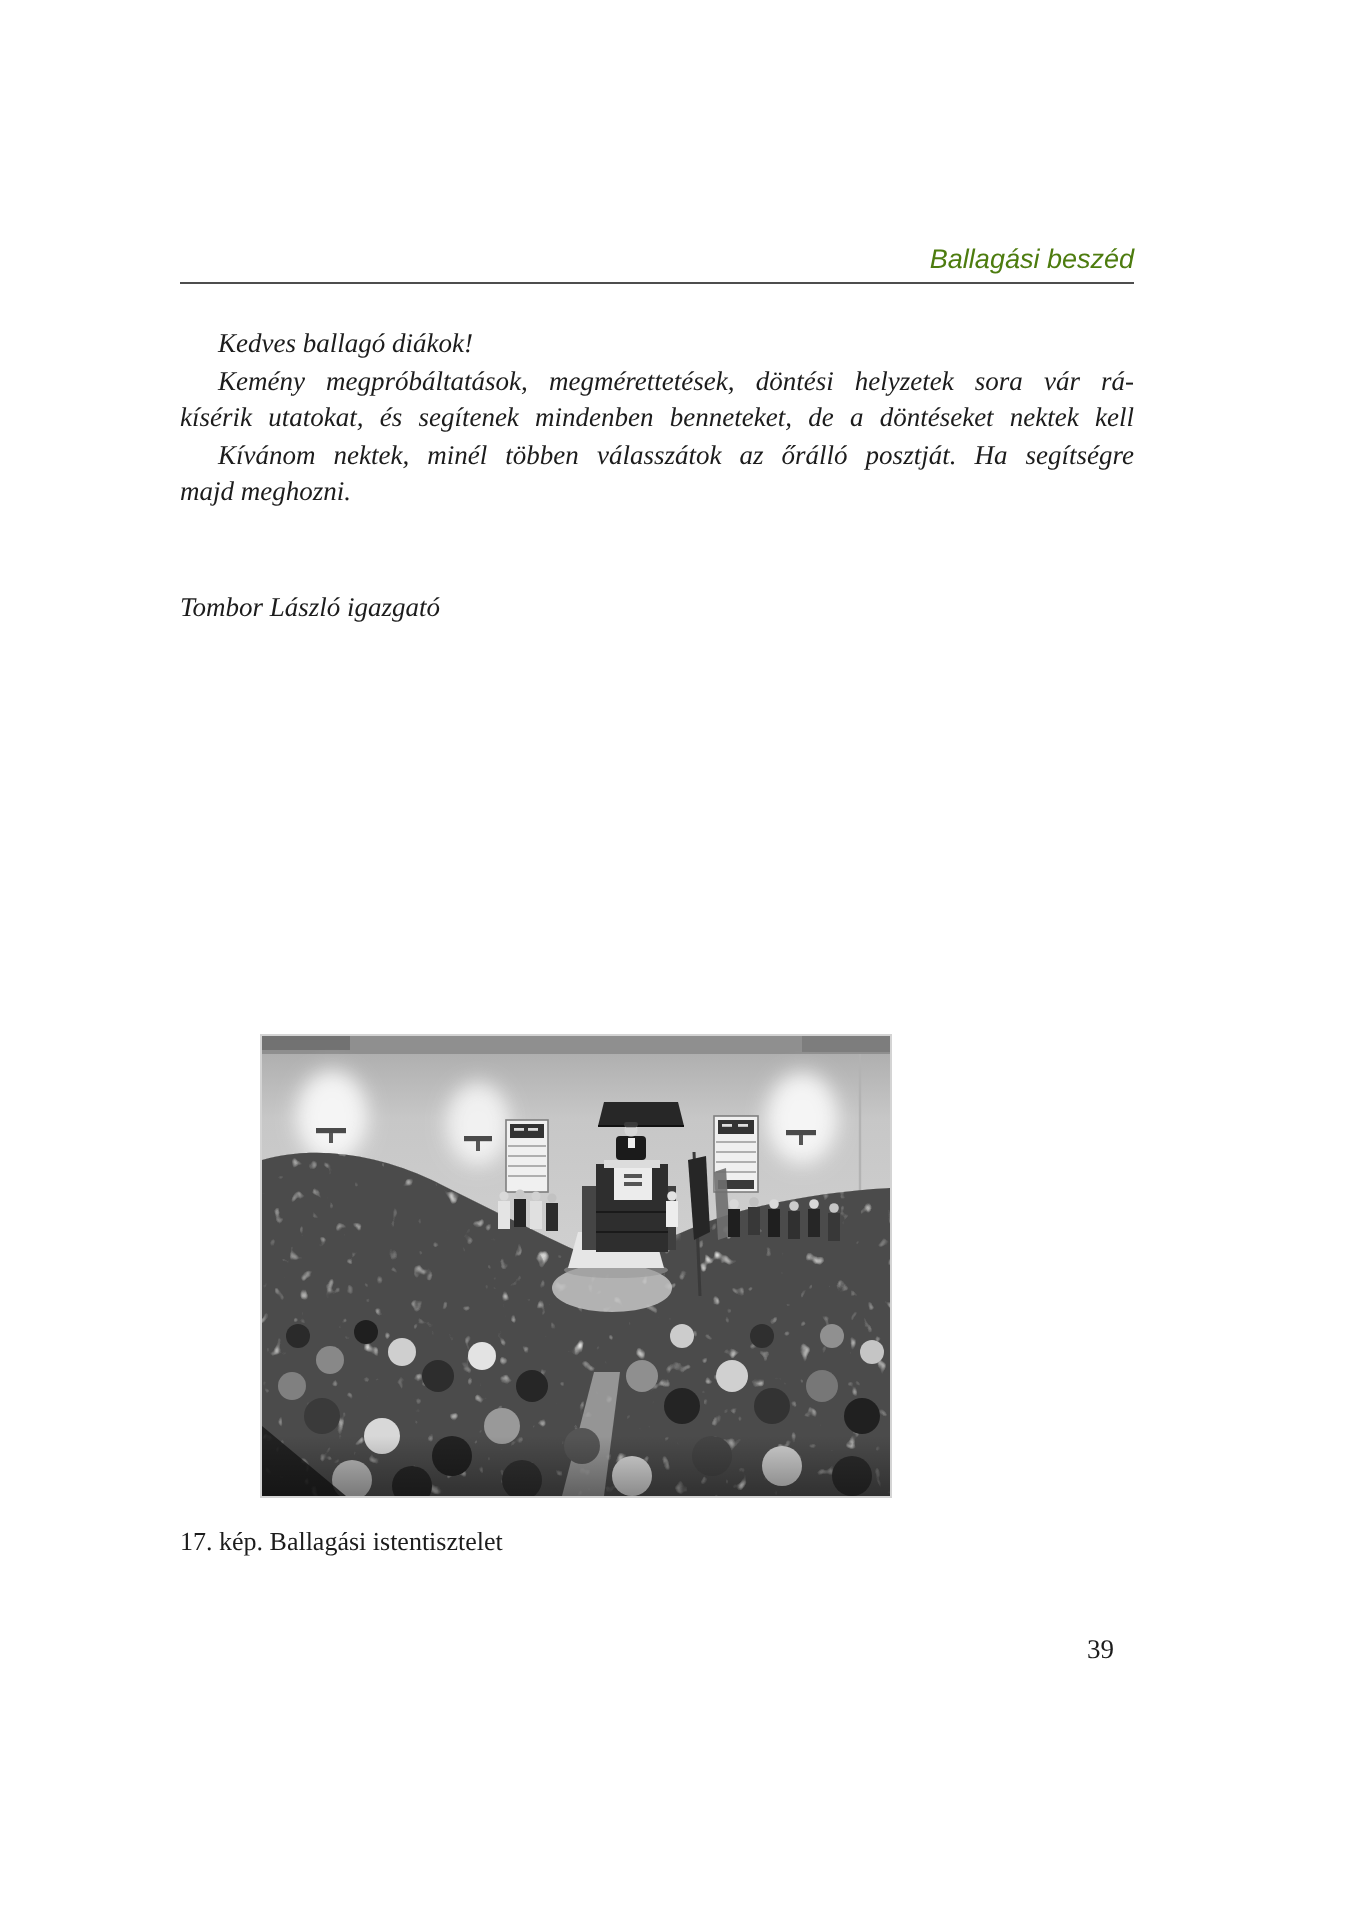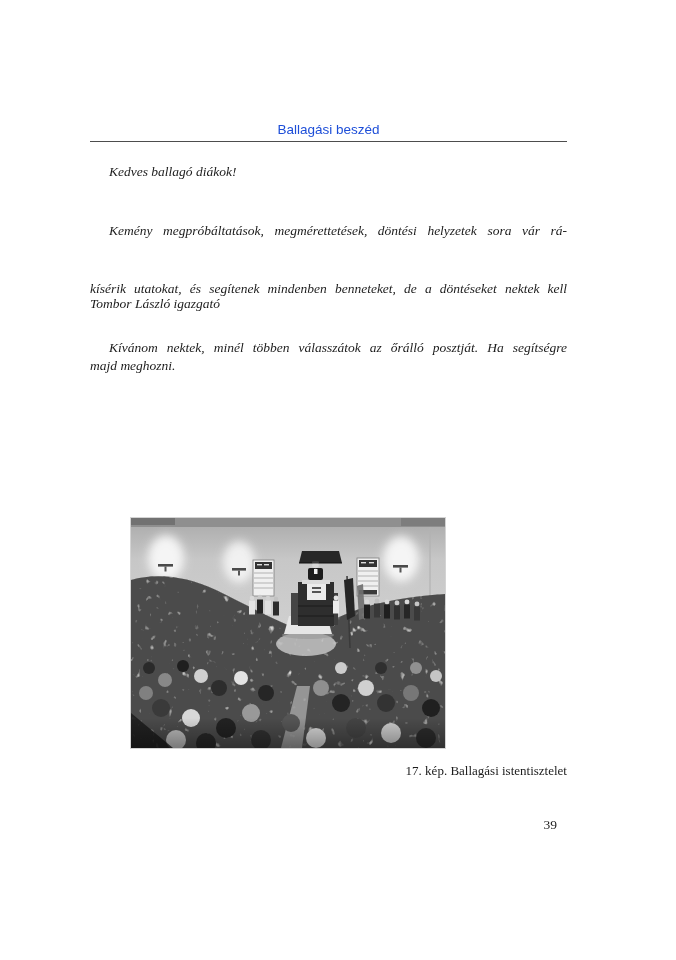--- a/index.html
+++ b/index.html
@@ -3,48 +3,48 @@
 <meta charset="utf-8">
 <style>
   html,body{margin:0;padding:0;background:#ffffff;}
   .page{
     position:relative;width:676px;height:960px;background:#ffffff;
     font-family:"Liberation Serif", serif;color:#1c1c1c;overflow:hidden;
   }
   
   .running-head{
     position:absolute;left:90px;top:121px;width:477px;
-    text-align:center;font-family:"Liberation Sans", sans-serif;
-    font-size:13.5px;line-height:17px;color:#1d4ed8;
+    text-align:right;font-family:"Liberation Sans", sans-serif;
+    font-style:italic;font-size:13.5px;line-height:17px;color:#4d7c0f;
   }
   .head-rule{
     position:absolute;left:90px;top:141px;width:477px;height:1px;
     background:#4d4d4d;
   }
   
   .textblock{
     position:absolute;left:90px;top:163px;width:477px;
     font-size:13.5px;line-height:18.6px;font-style:italic;
   }
   .line{text-align:justify;white-space:normal;}
-  .jl{text-align:justify;-moz-text-align-last:justify;text-align-last:justify;margin-top:40px;}
+  .jl{text-align:justify;-moz-text-align-last:justify;text-align-last:justify;}
   .ind{text-indent:19px;}
   .signature{
     position:absolute;left:90px;top:295px;width:477px;
     text-align:left;font-style:italic;font-size:13.5px;line-height:18.6px;
   }
   
   .figure-image{
     position:absolute;left:130px;top:517px;width:314px;height:230px;
     border:1px solid #d4d4d4;box-sizing:content-box;background:#c9c9c9;
   }
   .figure-image svg{display:block;}
   .figure-caption{
     position:absolute;left:90px;top:762px;width:477px;
-    text-align:right;font-size:13px;line-height:17px;
+    text-align:left;font-size:13px;line-height:17px;
   }
   
   .page-number{
     position:absolute;left:90px;top:816px;width:467px;
     text-align:right;font-size:13.5px;line-height:18px;
   }
 </style>
 </head>
 <body>
 

